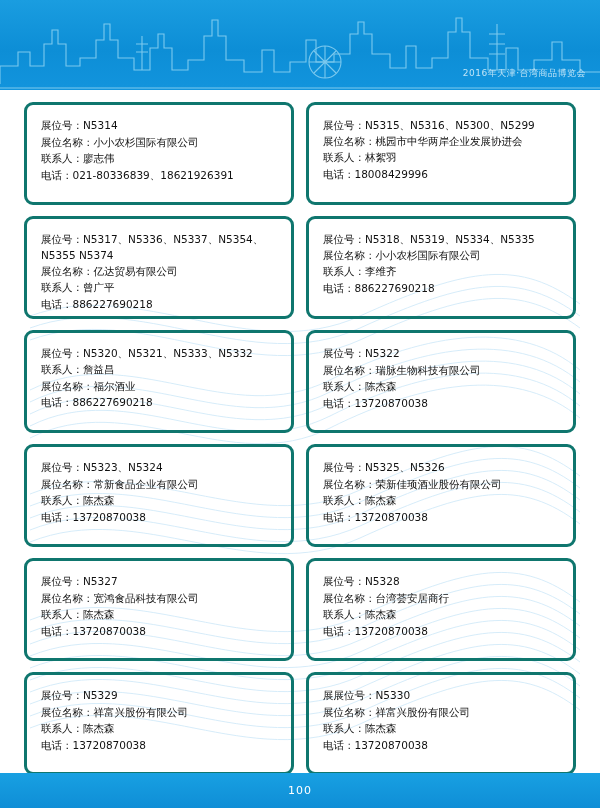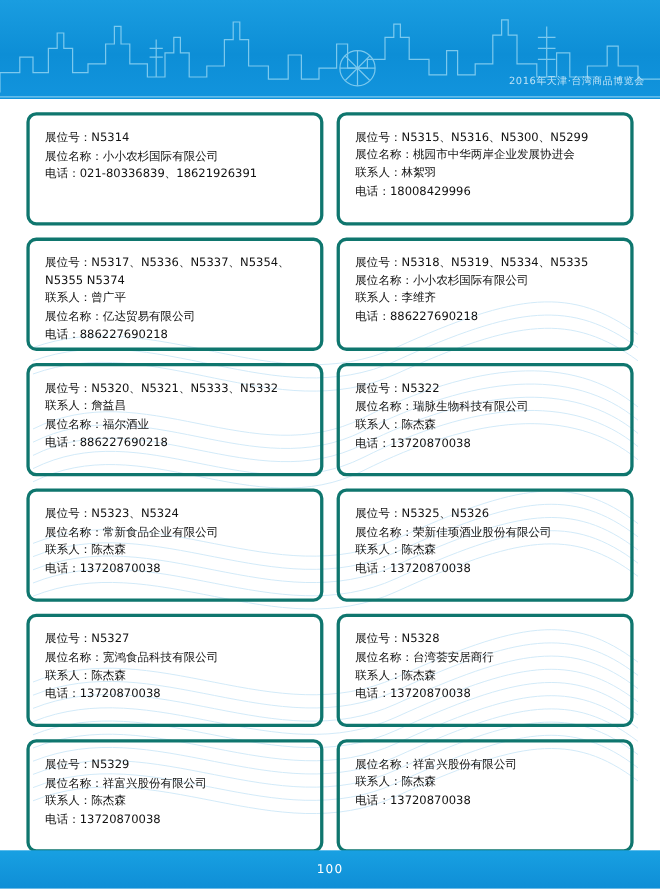--- a/index.html
+++ b/index.html
@@ -144,34 +144,35 @@
       <path d="M30 238 C 140 198, 250 288, 360 238 S 520 182, 580 226"></path>
       <path d="M30 250 C 140 210, 250 300, 360 250 S 520 194, 580 238"></path>
     </g>
   </svg>
 
   <div class="grid">
 
     <div class="card">
       <div class="line"><span class="lbl">展位号：</span><span class="val">N5314</span></div>
       <div class="line wrap"><span class="lbl">展位名称：</span><span class="val">小小农杉国际有限公司</span></div>
+      <div class="line"><span class="lbl">联系人：</span><span class="val">廖志伟</span></div>
       <div class="line"><span class="lbl">电话：</span><span class="val">021-80336839、18621926391</span></div>
     </div>
 
     <div class="card">
       <div class="line wrap"><span class="lbl">展位号：</span><span class="val">N5315、N5316、N5300、N5299</span></div>
       <div class="line wrap"><span class="lbl">展位名称：</span><span class="val">桃园市中华两岸企业发展协进会</span></div>
       <div class="line"><span class="lbl">联系人：</span><span class="val">林絮羽</span></div>
       <div class="line"><span class="lbl">电话：</span><span class="val">18008429996</span></div>
     </div>
 
     <div class="card">
       <div class="line wrap"><span class="lbl">展位号：</span><span class="val">N5317、N5336、N5337、N5354、N5355 N5374</span></div>
+      <div class="line wrap"><span class="lbl">展位名称：</span><span class="val">亿达贸易有限公司</span></div>
       <div class="line"><span class="lbl">联系人：</span><span class="val">曾广平</span></div>
-      <div class="line wrap"><span class="lbl">展位名称：</span><span class="val">亿达贸易有限公司</span></div>
       <div class="line"><span class="lbl">电话：</span><span class="val">886227690218</span></div>
     </div>
 
     <div class="card">
       <div class="line wrap"><span class="lbl">展位号：</span><span class="val">N5318、N5319、N5334、N5335</span></div>
       <div class="line wrap"><span class="lbl">展位名称：</span><span class="val">小小农杉国际有限公司</span></div>
       <div class="line"><span class="lbl">联系人：</span><span class="val">李维齐</span></div>
       <div class="line"><span class="lbl">电话：</span><span class="val">886227690218</span></div>
     </div>
 
@@ -218,20 +219,21 @@
     </div>
 
     <div class="card">
       <div class="line"><span class="lbl">展位号：</span><span class="val">N5329</span></div>
       <div class="line wrap"><span class="lbl">展位名称：</span><span class="val">祥富兴股份有限公司</span></div>
       <div class="line"><span class="lbl">联系人：</span><span class="val">陈杰森</span></div>
       <div class="line"><span class="lbl">电话：</span><span class="val">13720870038</span></div>
     </div>
 
     <div class="card">
+      <div class="line"><span class="lbl">展展位号：</span><span class="val">N5330</span></div>
       <div class="line wrap"><span class="lbl">展位名称：</span><span class="val">祥富兴股份有限公司</span></div>
       <div class="line"><span class="lbl">联系人：</span><span class="val">陈杰森</span></div>
       <div class="line"><span class="lbl">电话：</span><span class="val">13720870038</span></div>
     </div>
 
   </div>
 
   <div class="pagefooter">
     <span>100</span>
   </div>

